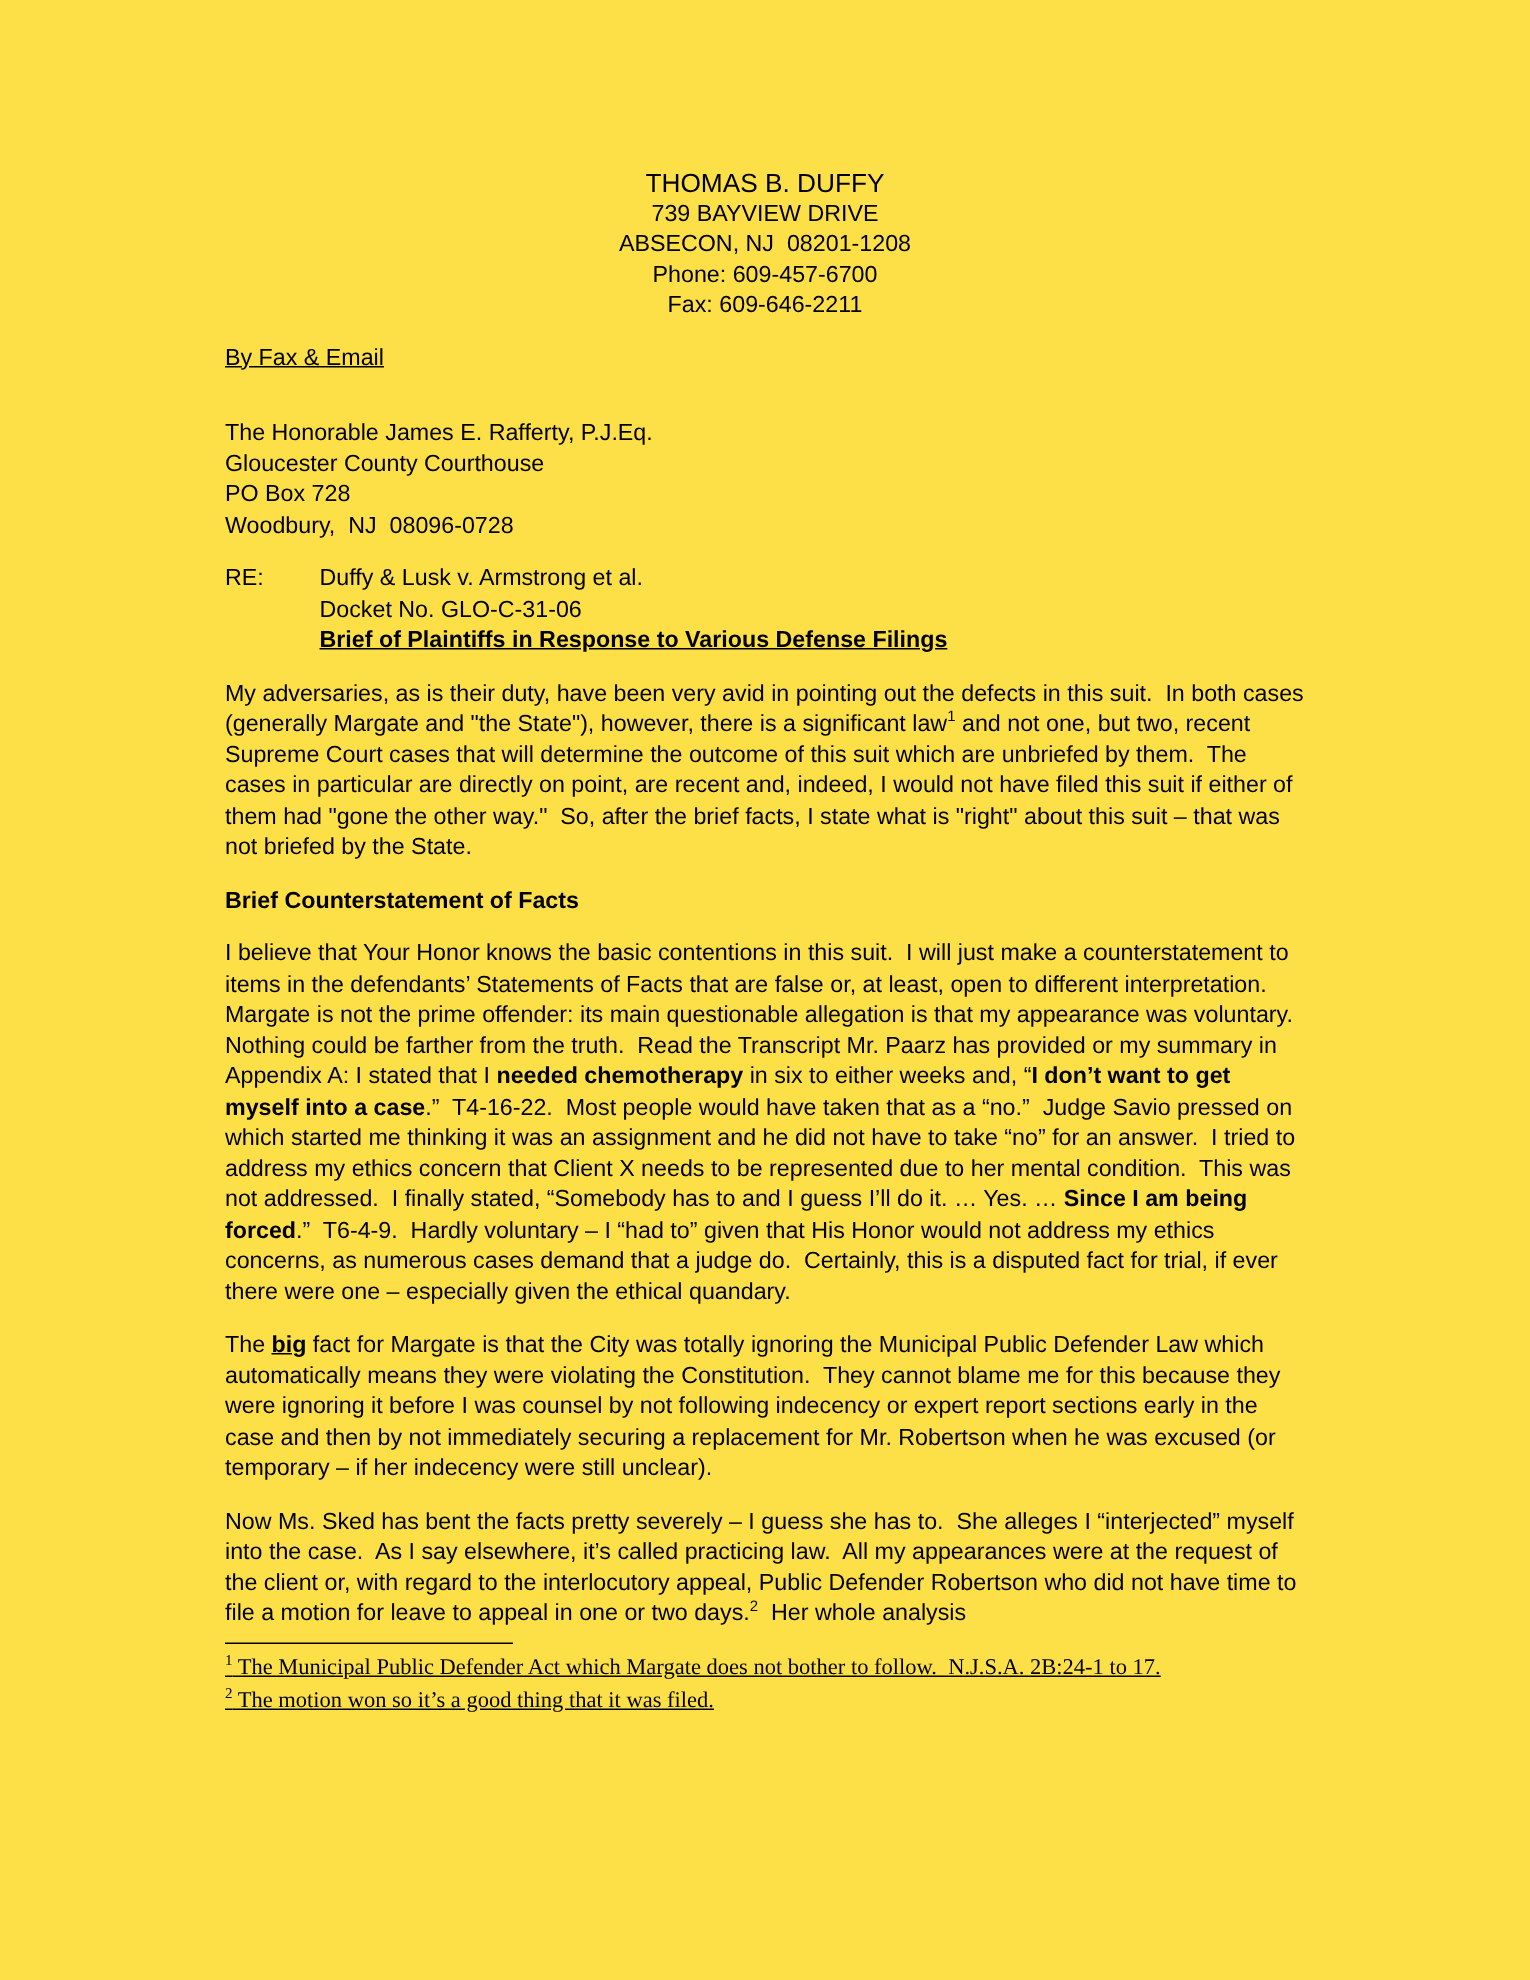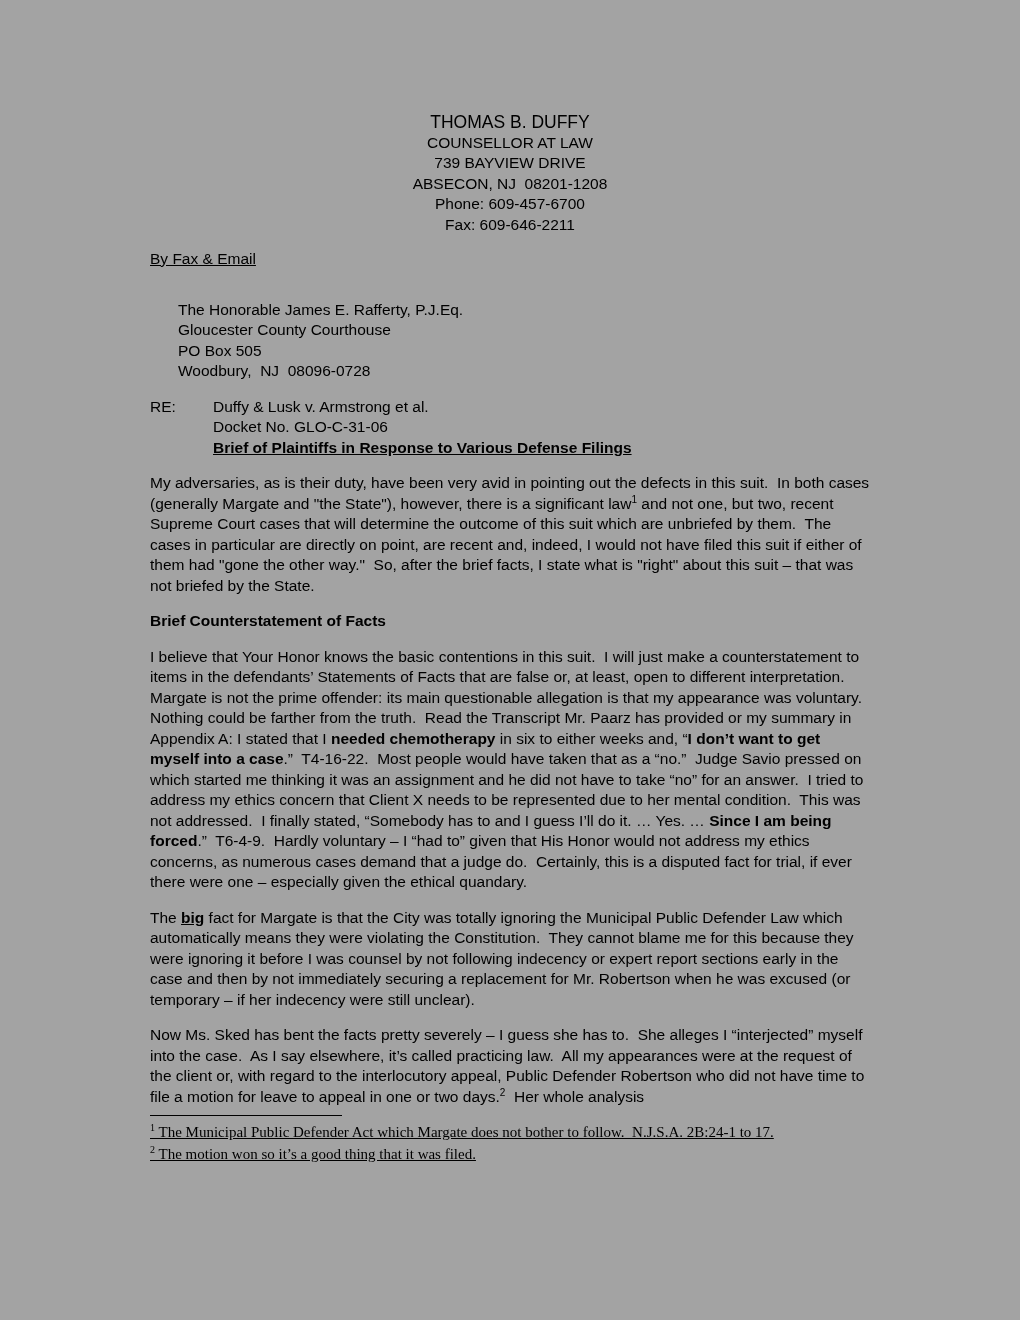--- a/index.html
+++ b/index.html
@@ -6,32 +6,32 @@
   body {
     width: 1020px; height: 1320px;
     background: #ffffff;
     overflow: hidden;
   }
   .page {
     position: relative;
     width: 1020px; height: 1320px;
     box-sizing: border-box;
     padding: 112px 150px 0 150px;
-    background: #a3a3a3;
+    background: #fde047;
     color: #000000;
     font-family: "Liberation Sans", sans-serif;
     font-size: 15.5px;
     line-height: 20.5px;
   }
   .letterhead { text-align: center; }
   .letterhead .line { white-space: pre-wrap; }
   .lh-name { font-size: 17.5px; }
   .delivery { margin-top: 14px; }
   .delivery .u-text { text-decoration: underline; }
-  .recipient { margin-top: 30px; margin-left: 28px; }
+  .recipient { margin-top: 30px; }
   .recipient .line { white-space: pre-wrap; }
   .re-block { margin-top: 15px; display: flex; }
   .re-label { width: 63px; flex: none; }
   .re-lines .line { white-space: pre-wrap; }
   .re-lines .bu { font-weight: bold; text-decoration: underline; }
   .salutation { margin-top: 15px; }
   .para { margin-top: 15px; white-space: pre-wrap; }
   .heading { font-weight: bold; }
   .b { font-weight: bold; }
   .bu { font-weight: bold; text-decoration: underline; }
@@ -45,35 +45,34 @@
   .fn-rule { width: 192px; height: 0; border-top: 1px solid #000; margin-bottom: 5px; }
   .footnote { white-space: pre-wrap; text-decoration: underline; }
 </style>
 </head>
 <body>
 
 <div class="page">
 
   <div class="letterhead">
     <div class="line lh-name">THOMAS B. DUFFY</div>
-    <div class="line">COUNSELLOR AT LAW</div>
     <div class="line">739 BAYVIEW DRIVE</div>
     <div class="line">ABSECON, NJ  08201-1208</div>
     <div class="line">Phone: 609-457-6700</div>
     <div class="line">Fax: 609-646-2211</div>
   </div>
 
   <div class="delivery">
     <span class="u-text">By Fax &amp; Email</span>
   </div>
 
   <div class="recipient">
       <div class="line">The Honorable James E. Rafferty, P.J.Eq.</div>
       <div class="line">Gloucester County Courthouse</div>
-      <div class="line">PO Box 505</div>
+      <div class="line">PO Box 728</div>
       <div class="line">Woodbury,  NJ  08096-0728</div>
     </div>
 
   <div class="re-block">
     <div class="re-label">RE:</div>
     <div class="re-lines">
         <div class="line">Duffy &amp; Lusk v. Armstrong et al.</div>
         <div class="line">Docket No. GLO-C-31-06</div>
         <div class="line bu">Brief of Plaintiffs in Response to Various Defense Filings</div>
       </div>

